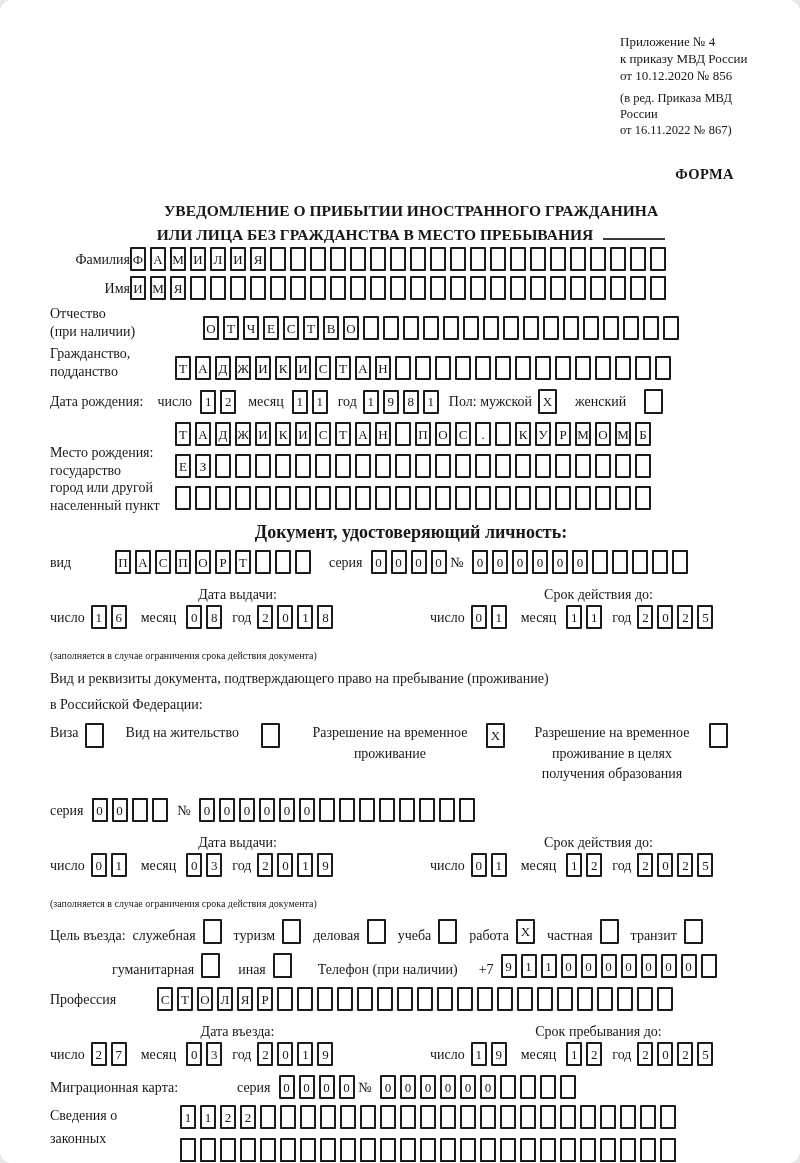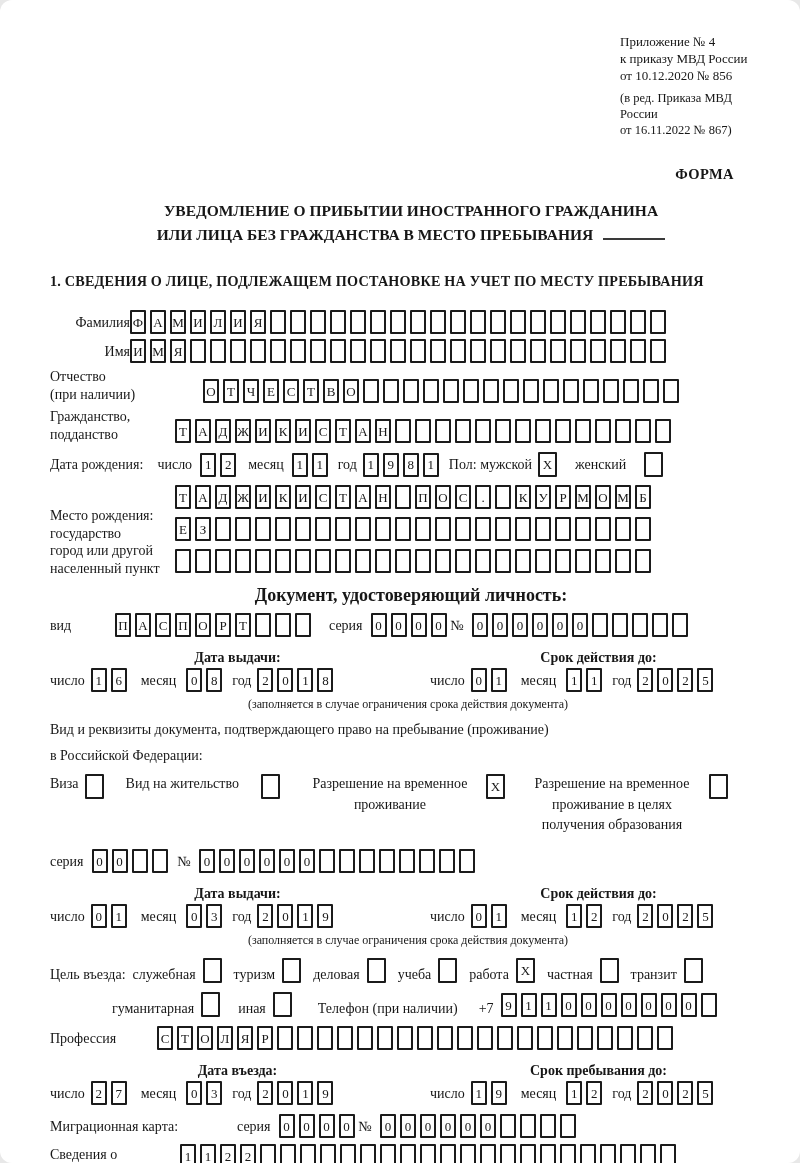--- a/index.html
+++ b/index.html
@@ -26,26 +26,26 @@
     border:2px solid #1b1b1b;border-radius:1px;
     display:inline-flex;align-items:center;justify-content:center;
     font-size:13px;line-height:1;
   }
   .big .cell{width:19px;height:25px;}
   .mt2{margin-top:2px;}
   .ml6{margin-left:6px;} .ml8{margin-left:8px;} .ml10{margin-left:10px;} .ml14{margin-left:14px;}
   .ml18{margin-left:18px;} .ml22{margin-left:22px;} .mr6{margin-right:6px;} .mr8{margin-right:8px;}
   .stack .cells{margin-bottom:8px;}
   .dochead{text-align:center;font-weight:bold;font-size:18px;margin:8px 0 7px;}
-  .dl-row{display:flex;margin:13px 0 2px;font-weight:bold;}
+  .dl-row{display:flex;margin:13px 0 2px;}
   .dl-left{width:375px;text-align:center;}
   .dl-right{flex:1;text-align:center;}
   .dr-left{display:flex;align-items:center;width:380px;flex:none;}
   .dr-right{display:flex;align-items:center;flex:none;}
-  .note{font-size:12px;text-align:center;padding-right:6px;margin:5px 0 10px;}
+  .note{font-size:10px;text-align:left;padding-right:6px;margin:21px 0 10px;}
   .intro{margin:10px 0 2px;}
   .permits{display:flex;align-items:flex-start;margin:10px 0 14px;}
   .permits .opt{display:flex;align-items:flex-start;}
   .permits .optlbl{text-align:center;line-height:1.45;}
   .purpose{display:flex;align-items:flex-end;margin-bottom:9px;}
   .purpose .plbl{margin-right:7px;}
   .repwrap{display:flex;align-items:flex-start;margin-top:6px;}
   .replbl{width:130px;flex:none;line-height:1.6;}
   .repcells .cells{display:flex;margin-bottom:9px;}
 </style>
@@ -64,21 +64,20 @@
 
   <div class="forma">ФОРМА</div>
 
   <div class="title">
     <div>УВЕДОМЛЕНИЕ О ПРИБЫТИИ ИНОСТРАННОГО ГРАЖДАНИНА</div>
     <div>
       <span>ИЛИ ЛИЦА БЕЗ ГРАЖДАНСТВА В МЕСТО ПРЕБЫВАНИЯ</span><span class="uline"></span>
     </div>
   </div>
 
-  <div class="sec">1. СВЕДЕНИЯ О ЛИЦЕ, ПОДЛЕЖАЩЕМ ПОСТАНОВКЕ НА УЧЕТ ПО МЕСТУ ПРЕБЫВАНИЯ</div>
 
   <div class="row">
     <span class="lbl w80">Фамилия</span>
     <span class="cells">
         <span class="cell">Ф</span>
         <span class="cell">А</span>
         <span class="cell">М</span>
         <span class="cell">И</span>
         <span class="cell">Л</span>
         <span class="cell">И</span>

